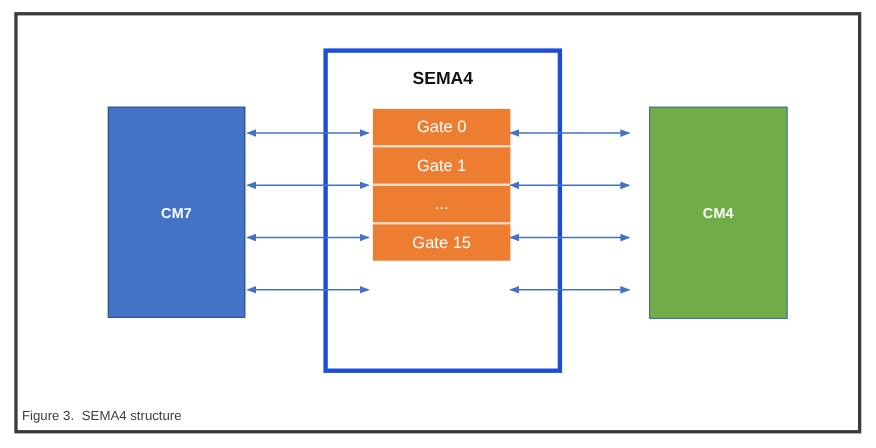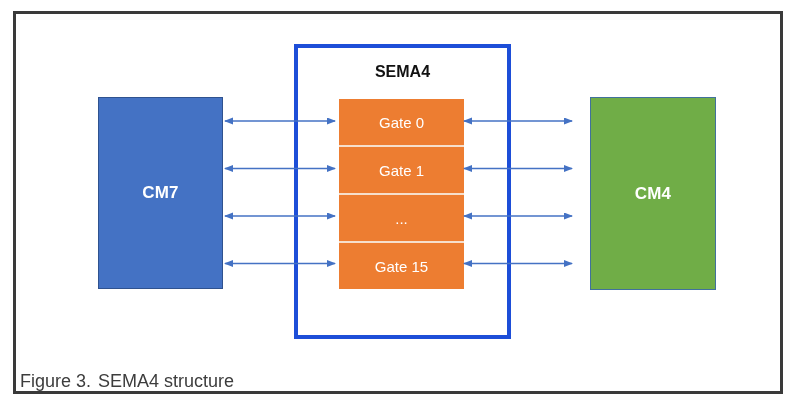--- a/index.html
+++ b/index.html
@@ -12,21 +12,21 @@
   }
   .frame {
     position:absolute; left:13px; top:11px;
     width:770px; height:383px;
     border:3px solid #3a3a3a;
     background:#ffffff;
   }
   .cpu-box {
     position:absolute;
     display:flex; align-items:center; justify-content:center;
-    color:#ffffff; font-size:17px; font-weight:700;
+    color:#ffffff; font-size:13px; font-weight:700;
     letter-spacing:0.2px;
   }
   .cm7 {
     left:82px; top:83px; width:125px; height:192px;
     background:#4472c4; border:1px solid #2f528f;
   }
   .cm4 {
     left:558px; top:83px; width:126px; height:193px;
     background:#70ad47; border:1px solid #41719c;margin-left:16px;
   }
@@ -34,37 +34,37 @@
     position:absolute; left:278px; top:30px;
     width:217px; height:295px;
     border:4px solid #1d4ed8; background:#ffffff;
   }
   .sema4-title {
     margin-top:15px; text-align:center;
     font-size:16px; font-weight:600; color:#111111;
   }
   .gates {
     position:absolute; left:41px; top:51px;
-    width:125px; height:190px;
+    width:125px; height:138px;
     display:flex; flex-direction:column;
   }
   .gate {
     flex:1 1 0;
     display:flex; align-items:center; justify-content:center;
     background:#ed7d31; color:#ffffff; font-size:15px;
   }
   .gate + .gate { border-top:2px solid #f6dfcc; }
   svg.arrows {
     position:absolute; left:0; top:0;
     width:764px; height:377px;
     pointer-events:none;
   }
   .caption {
     position:absolute; left:4px; top:357px;
-    font-size:18px; color:#3d3d3d;
+    font-size:12px; color:#3d3d3d;
     white-space:nowrap;
   }
   .caption .fig-label { margin-right:7px; }
 </style>
 </head>
 <body>
 
 <div class="frame">
 
   <div class="cpu-box cm7">

